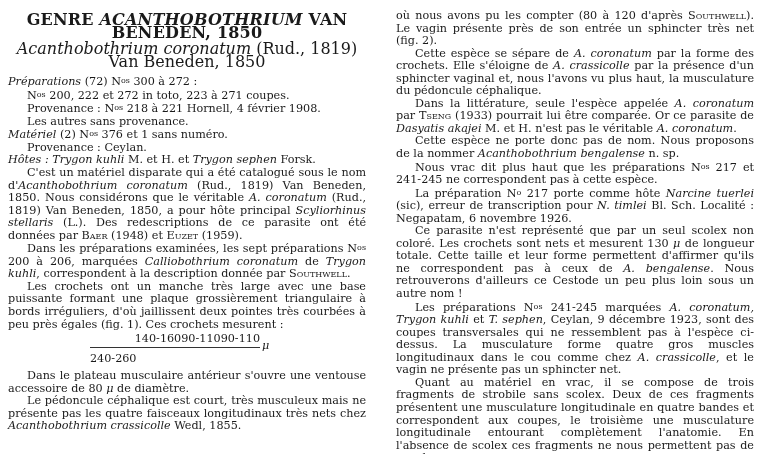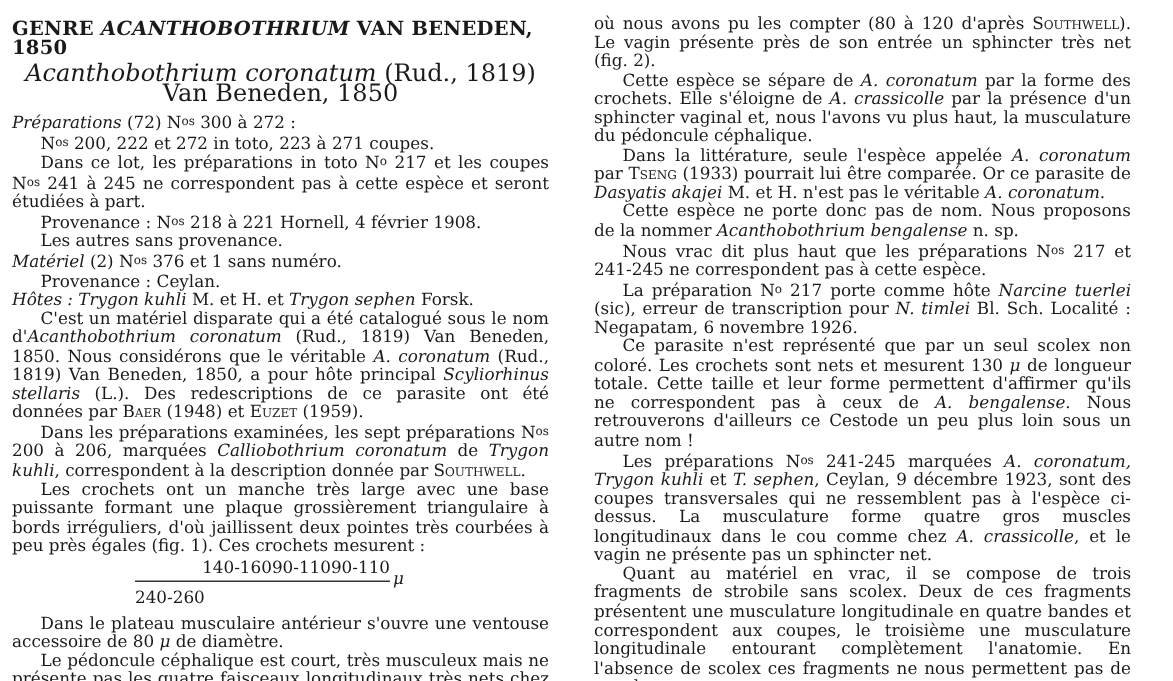--- a/index.html
+++ b/index.html
@@ -9,21 +9,21 @@
     color: #1a1a1a;
   }
   .col {
     position: absolute; top: 14px; width: 358px;
     font-size: 11.2px; line-height: 12.55px;
     text-align: justify;
   }
   .col.left { left: 8px; }
   .col.right { left: 396px; top: 10px; }
   .heading {
-    text-align: left; font-weight: bold; font-size: 13px;
+    text-align: center; font-weight: bold; font-size: 16px;
     letter-spacing: 0.2px; margin-bottom: 4px;
   }
   .subheading { text-align: center; font-size: 16px; margin-bottom: 7px; }
   p { margin: 0; }
   .ind { text-indent: 19px; }
   .hang { padding-left: 19px; }
   i { font-style: italic; }
   .sc { font-variant: small-caps; }
   .sup { font-size: 8px; vertical-align: 2px; }
   .formula {
@@ -36,21 +36,20 @@
 </style>
 </head>
 <body>
 
 <div class="col left">
   <div class="heading"><span>GENRE </span><i>ACANTHOBOTHRIUM</i><span> VAN BENEDEN, 1850</span></div>
   <div class="subheading"><i>Acanthobothrium coronatum</i><span> (Rud., 1819) Van Beneden, 1850</span></div>
 
   <p><i>Préparations</i><span> (72) N</span><span class="sup">os</span><span> 300 à 272 :</span></p>
   <p class="hang"><span>N</span><span class="sup">os</span><span> 200, 222 et 272 in toto, 223 à 271 coupes.</span></p>
-  <p class="ind"><span>Dans ce lot, les préparations in toto N</span><span class="sup">o</span><span> 217 et les coupes N</span><span class="sup">os</span><span> 241 à 245 ne correspondent pas à cette espèce et seront étudiées à part.</span></p>
   <p class="hang"><span>Provenance : N</span><span class="sup">os</span><span> 218 à 221 Hornell, 4 février 1908.</span></p>
   <p class="hang">Les autres sans provenance.</p>
 
   <p><i>Matériel</i><span> (2) N</span><span class="sup">os</span><span> 376 et 1 sans numéro.</span></p>
   <p class="hang">Provenance : Ceylan.</p>
 
   <p><i>Hôtes : </i><i>Trygon kuhli</i><span> M. et H. et </span><i>Trygon sephen</i><span> Forsk.</span></p>
 
   <p class="ind"><span>C'est un matériel disparate qui a été catalogué sous le nom d'</span><i>Acanthobothrium coronatum</i><span> (Rud., 1819) Van Beneden, 1850. Nous considérons que le véritable </span><i>A. coronatum</i><span> (Rud., 1819) Van Beneden, 1850, a pour hôte principal </span><i>Scyliorhinus stellaris</i><span> (L.). Des redescriptions de ce parasite ont été données par </span><span class="sc">Baer</span><span> (1948) et </span><span class="sc">Euzet</span><span> (1959).</span></p>
 

